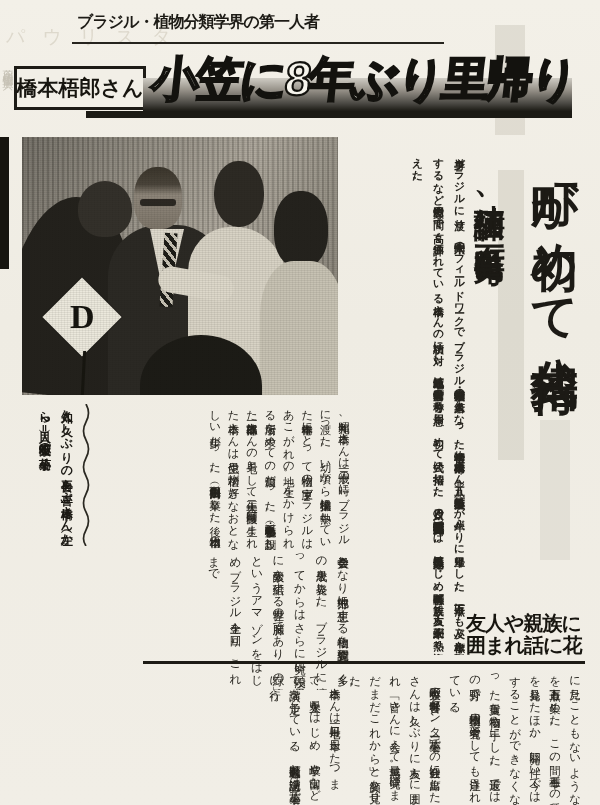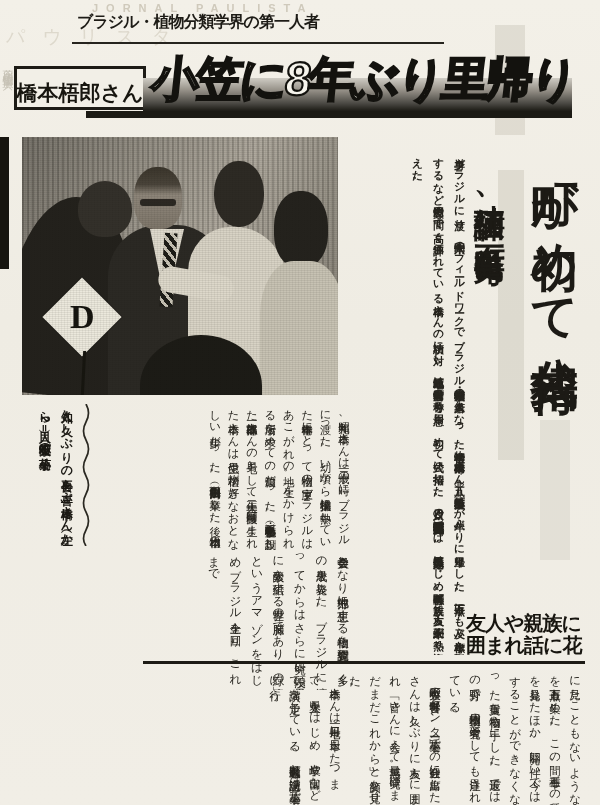--- a/index.html
+++ b/index.html
@@ -16,21 +16,21 @@
     font-size:19px;letter-spacing:17px;color:#d0cabb;opacity:.6;white-space:nowrap;}
   .ghost-spine{left:0px;top:60px;writing-mode:vertical-rl;font-size:11px;color:#a29c8c;
     opacity:.55;letter-spacing:2px;font-family:"Liberation Sans","DejaVu Sans",sans-serif;}
   .ghost-strip{background:rgba(160,154,138,.22);}
   .left-bar{left:0;top:137px;width:9px;height:132px;background:#17150f;}
   
   .kicker{left:77px;top:12px;width:380px;font-family:"Liberation Sans","DejaVu Sans",sans-serif;
     font-size:16px;font-weight:bold;letter-spacing:-1px;white-space:nowrap;color:#1d1b16;}
   .kicker-line{left:72px;top:42px;width:372px;height:2px;background:#26241e;}
   .name-box{left:14px;top:66px;width:126px;height:38px;border:3px solid #1d1b16;
-    background:#f2efe7;display:flex;align-items:flex-end;justify-content:center;
+    background:#f2efe7;display:flex;align-items:center;justify-content:center;
     font-family:"Liberation Sans","DejaVu Sans",sans-serif;font-size:21px;font-weight:bold;
     white-space:nowrap;color:#17150f;}
   .headline-band{left:143px;top:78px;width:429px;height:34px;
     background:linear-gradient(180deg,#cfccc4 0%,#979289 35%,#4a4843 75%,#16150f 100%);}
   .headline-strip{left:86px;top:111px;width:486px;height:7px;background:#1b1a14;}
   .main-headline{left:152px;top:48px;width:440px;font-family:"Liberation Sans","DejaVu Sans",sans-serif;
     font-size:47px;font-weight:900;letter-spacing:-3px;white-space:nowrap;
     color:#f6f4ec;-webkit-text-stroke:2.2px #13120e;transform:skewX(-6deg);z-index:5;}
   
   .photo{left:22px;top:137px;width:316px;height:258px;overflow:hidden;
@@ -83,21 +83,20 @@
   
   .band2{left:153px;top:548px;width:200px;height:142px;font-size:11.6px;line-height:21.5px;color:#26241e;}
   .rule{left:143px;top:661px;width:442px;height:2.5px;background:#1d1b15;}
   .band3{left:145px;top:668px;width:440px;height:138px;font-size:11.4px;line-height:20px;color:#26241e;}
 </style>
 </head>
 <body>
 
 <div class="page">
 
-  <div class="abs ghost-jornal">JORNAL PAULISTA</div>
   <div class="abs ghost-katakana">パウリスタ</div>
   <div class="abs ghost-spine">薬用植物事典</div>
   <div class="abs ghost-strip" style="left:495px;top:25px;width:30px;height:110px;"></div>
   <div class="abs ghost-strip" style="left:498px;top:170px;width:26px;height:290px;"></div>
   <div class="abs ghost-strip" style="left:540px;top:420px;width:30px;height:140px;opacity:.7;"></div>
   <div class="abs left-bar"></div>
 
   <div class="abs kicker">ブラジル・植物分類学界の第一人者</div>
   <div class="abs kicker-line"></div>
   <div class="abs name-box">

